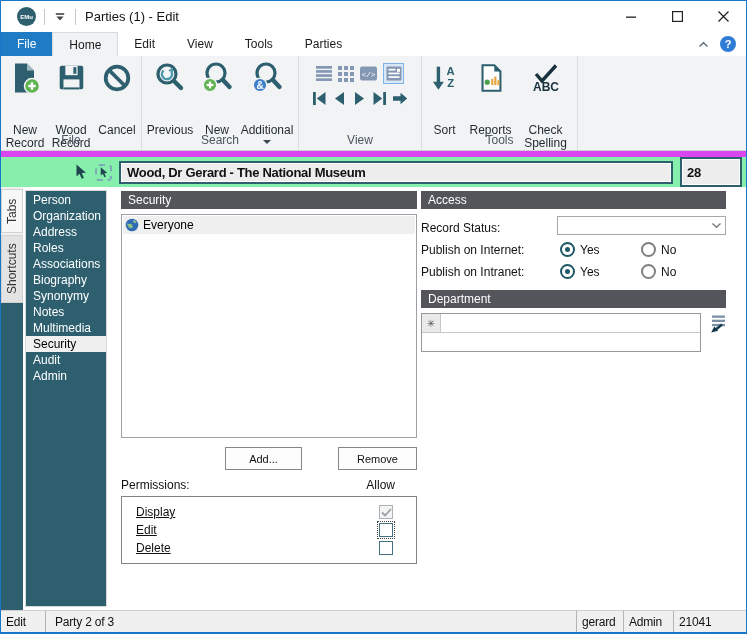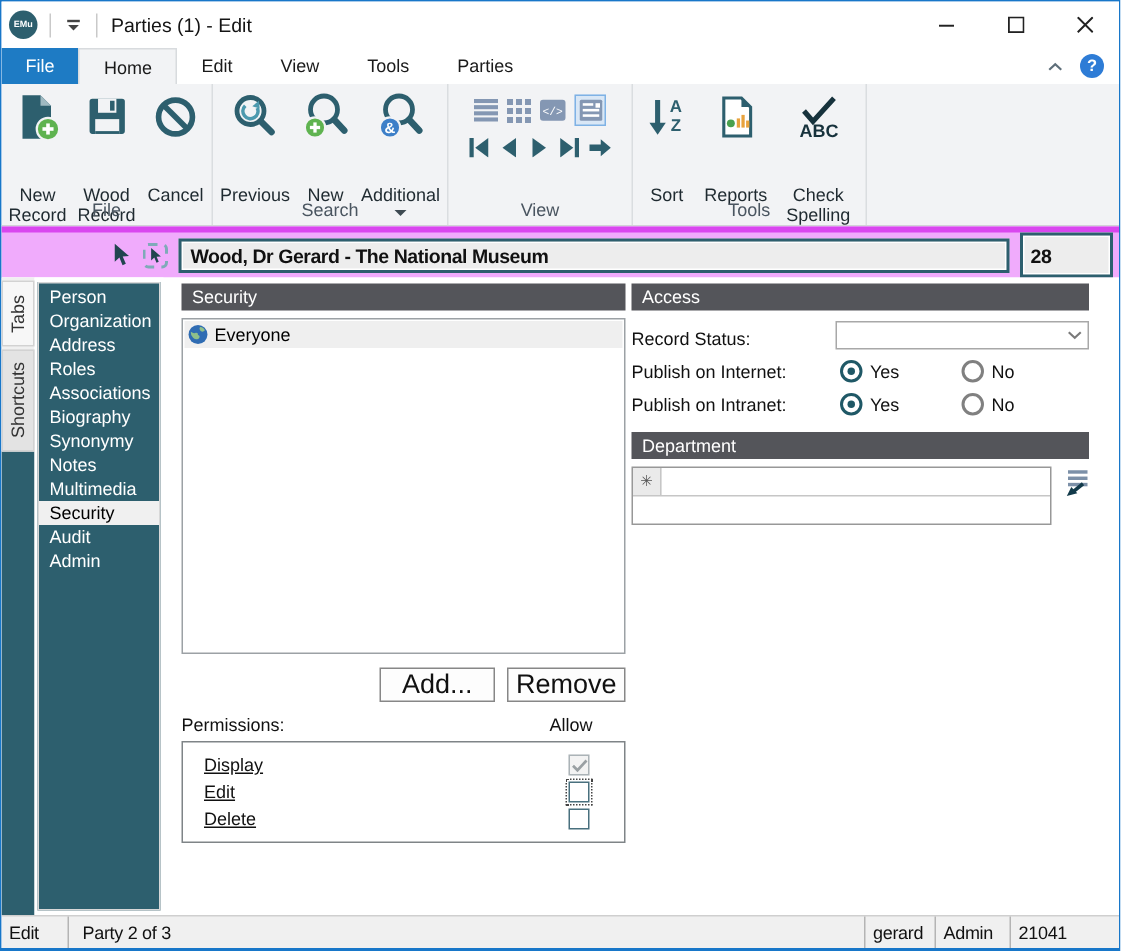--- a/index.html
+++ b/index.html
@@ -2,21 +2,21 @@
 <html><head>
 <meta charset="utf-8">
 <style>
   * { box-sizing: border-box; margin: 0; padding: 0; }
   html,body { width: 747px; height: 634px; }
   body { font-family: "Liberation Sans", sans-serif; font-size: 12px; background:#fff; }
   .window { width: 747px; height: 634px; border: 1px solid #1877C9; border-bottom-width: 2px;
             display:flex; flex-direction:column; background:#fff; overflow:hidden; }
 
   
-  .titlebar { flex:0 0 31px; background:#fff; display:flex; align-items:center; padding-left:5px; }
+  .titlebar { flex:0 0 31px; background:#fff; display:flex; align-items:center; padding-left:16px; }
   .app-logo { width:19px; height:19px; border-radius:50%; background:#2D5F6E; color:#fff;
               font-size:6px; font-weight:bold; display:flex; align-items:center; justify-content:center; }
   .tb-sep { width:1px; height:16px; background:#C9C9C9; margin:0 8px; }
   .qat-btn { display:flex; align-items:center; justify-content:center; width:14px; height:20px; }
   .win-title { font-size:13px; color:#141414; margin-left:1px; }
   .win-controls { margin-left:auto; display:flex; height:31px; }
   .win-btn { width:46px; height:31px; display:flex; align-items:center; justify-content:center; }
 
   
   .tabrow { flex:0 0 24px; background:#fff; display:flex; align-items:stretch; }
@@ -38,21 +38,21 @@
   .bigbtn .lbl { font-size:12px; line-height:13px; text-align:center; color:#1F2A30;margin-top:28px; }
   .dd-caret { width:0; height:0; border-left:4px solid transparent; border-right:4px solid transparent;
               border-top:4px solid #3E4A52; margin-top:3px; }
   .view-col { display:flex; flex-direction:column; align-items:center; width:100%; }
   .view-row1 { display:flex; align-items:center; gap:5px; margin-top:7px; height:21px; }
   .view-row2 { display:flex; align-items:center; gap:5px; margin-top:8px; }
   .selbox { width:21px; height:21px; background:#D9E7F6; border:1px solid #7FB2E5;
             display:flex; align-items:center; justify-content:center; }
 
   
-  .record-strip { flex:0 0 30px; background:#f0abfc; border-top:4px solid #d946ef;
+  .record-strip { flex:0 0 30px; background:#86efac; border-top:6px solid #d946ef;
                   display:flex; align-items:center; }
   .strip-tools { width:118px; display:flex; justify-content:flex-end; align-items:center; gap:8px; padding-right:7px; }
   .dash-box { width:17px; height:17px; border:2px dashed #7FAAB8; border-radius:4px;
               display:flex; align-items:center; justify-content:center; }
   .hbox { height:23px; border:2px solid #2D5F6E; box-shadow: inset 0 0 0 1px #fff; background:#EDEDED;
           display:flex; align-items:center; font-weight:bold; font-size:13px; letter-spacing:-0.3px; color:#111; }
   .title-box { flex:1; padding:0 6px; }
   .num-box { width:62px; margin-left:7px; margin-right:4px; justify-content:flex-start; padding:13px 5px; }
 
   
@@ -71,22 +71,22 @@
   .content { flex:1; position:relative; }
 
   .phdr { height:18px; background:#54555A; color:#fff; font-size:12px; line-height:18px; padding-left:7px; }
 
   
   .panel-security { position:absolute; left:12px; top:4px; width:296px; }
   .seclist { margin-top:5px; height:224px; border:1px solid #9CA1A5; background:#fff; padding-top:1px; }
   .everyone { height:18px; background:#EFEFEF; display:flex; align-items:center; padding-left:2px; gap:4px;
               font-size:12px; margin:0 1px; color:#000; }
   .btnrow { margin-top:9px; display:flex; justify-content:flex-end; gap:8px; }
-  .btn { height:23px; background:#FDFDFD; border:1px solid #878787; font-size:18px;
-         display:flex; align-items:center; justify-content:center; color:#111; }
+  .btn { height:23px; background:#FDFDFD; border:1px solid #878787; font-size:11px;
+         display:flex; align-items:center; justify-content:center; color:#111;margin-left:28px; }
   .btn.add { width:77px; } .btn.remove { width:79px; }
   .permrow { margin-top:8px; display:flex; font-size:12px; color:#111; }
   .permrow .allow { margin-left:auto; margin-right:22px; }
   .permbox { margin-top:4px; border:1px solid #7F8487; padding:6px 0 6px 0; background:#fff; }
   .permline { height:18px; display:flex; align-items:center; padding-left:14px; font-size:12px; color:#111;text-decoration:underline; }
   .cbwrap { margin-left:auto; margin-right:23px; display:flex; }
   .cb { width:14px; height:14px; border:1px solid #49707E; background:#fff;
         display:flex; align-items:center; justify-content:center; }
   .cb.checked-disabled { border-color:#ABB3B7; background:#F3F3F3; }
   .cb.focus { outline:1px dotted #444; outline-offset:1px; }

